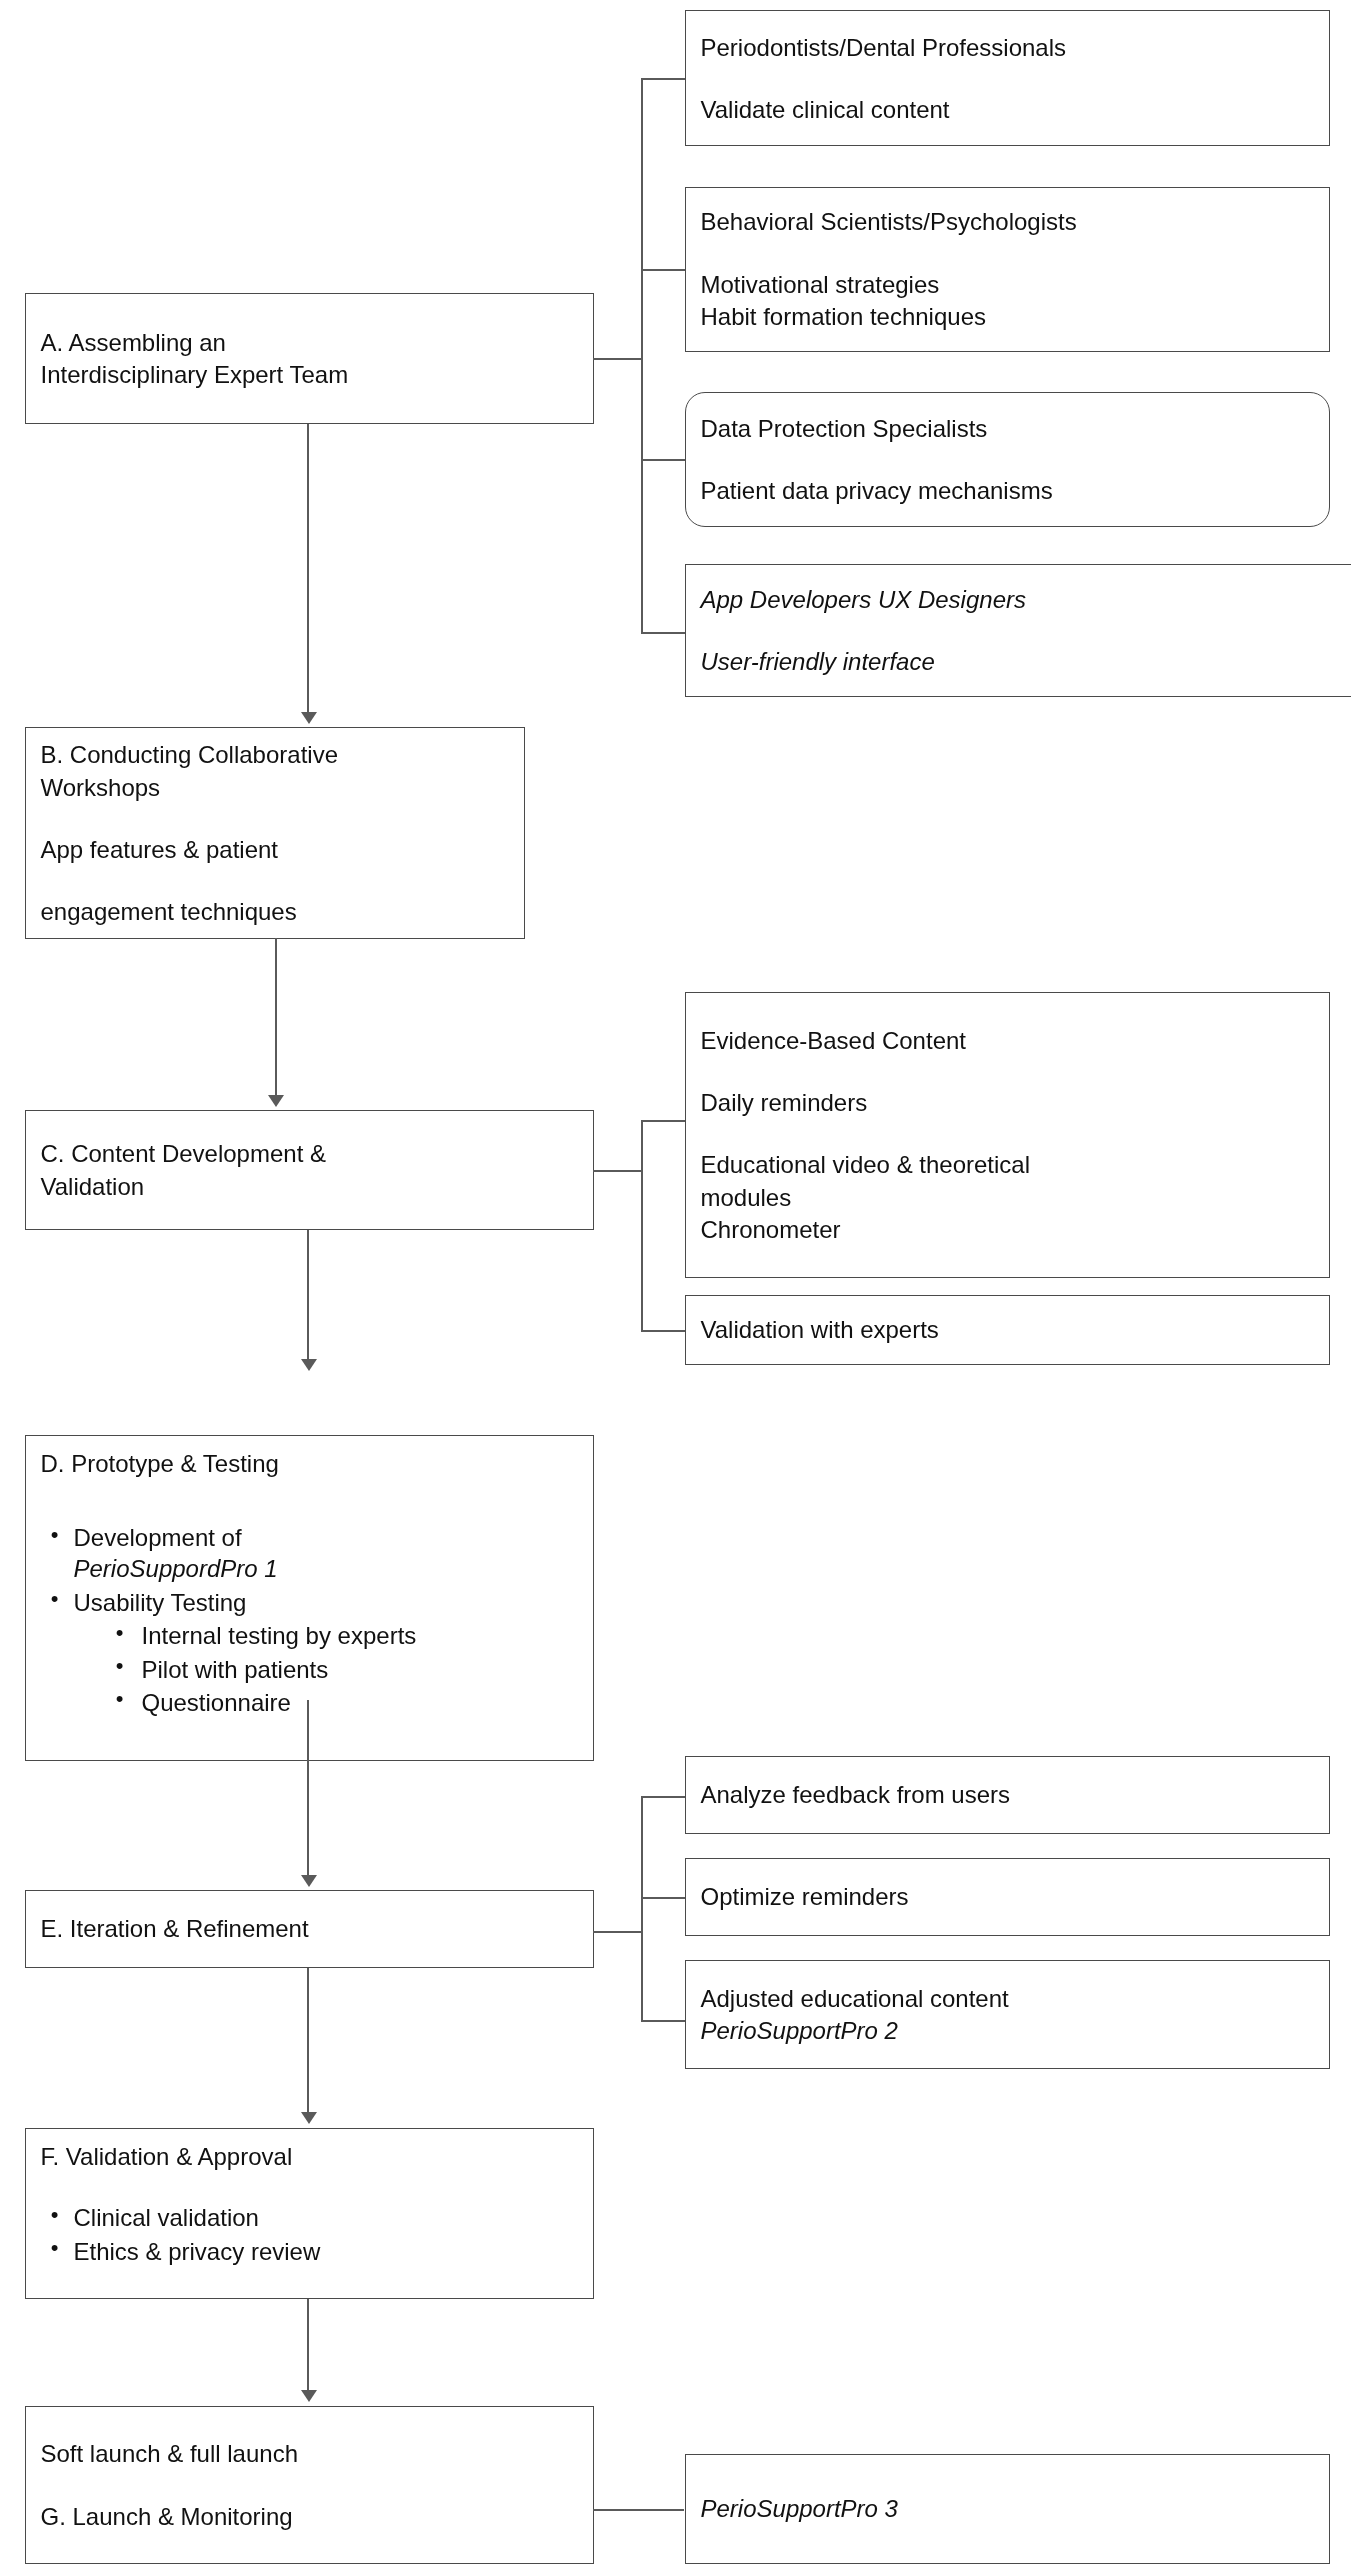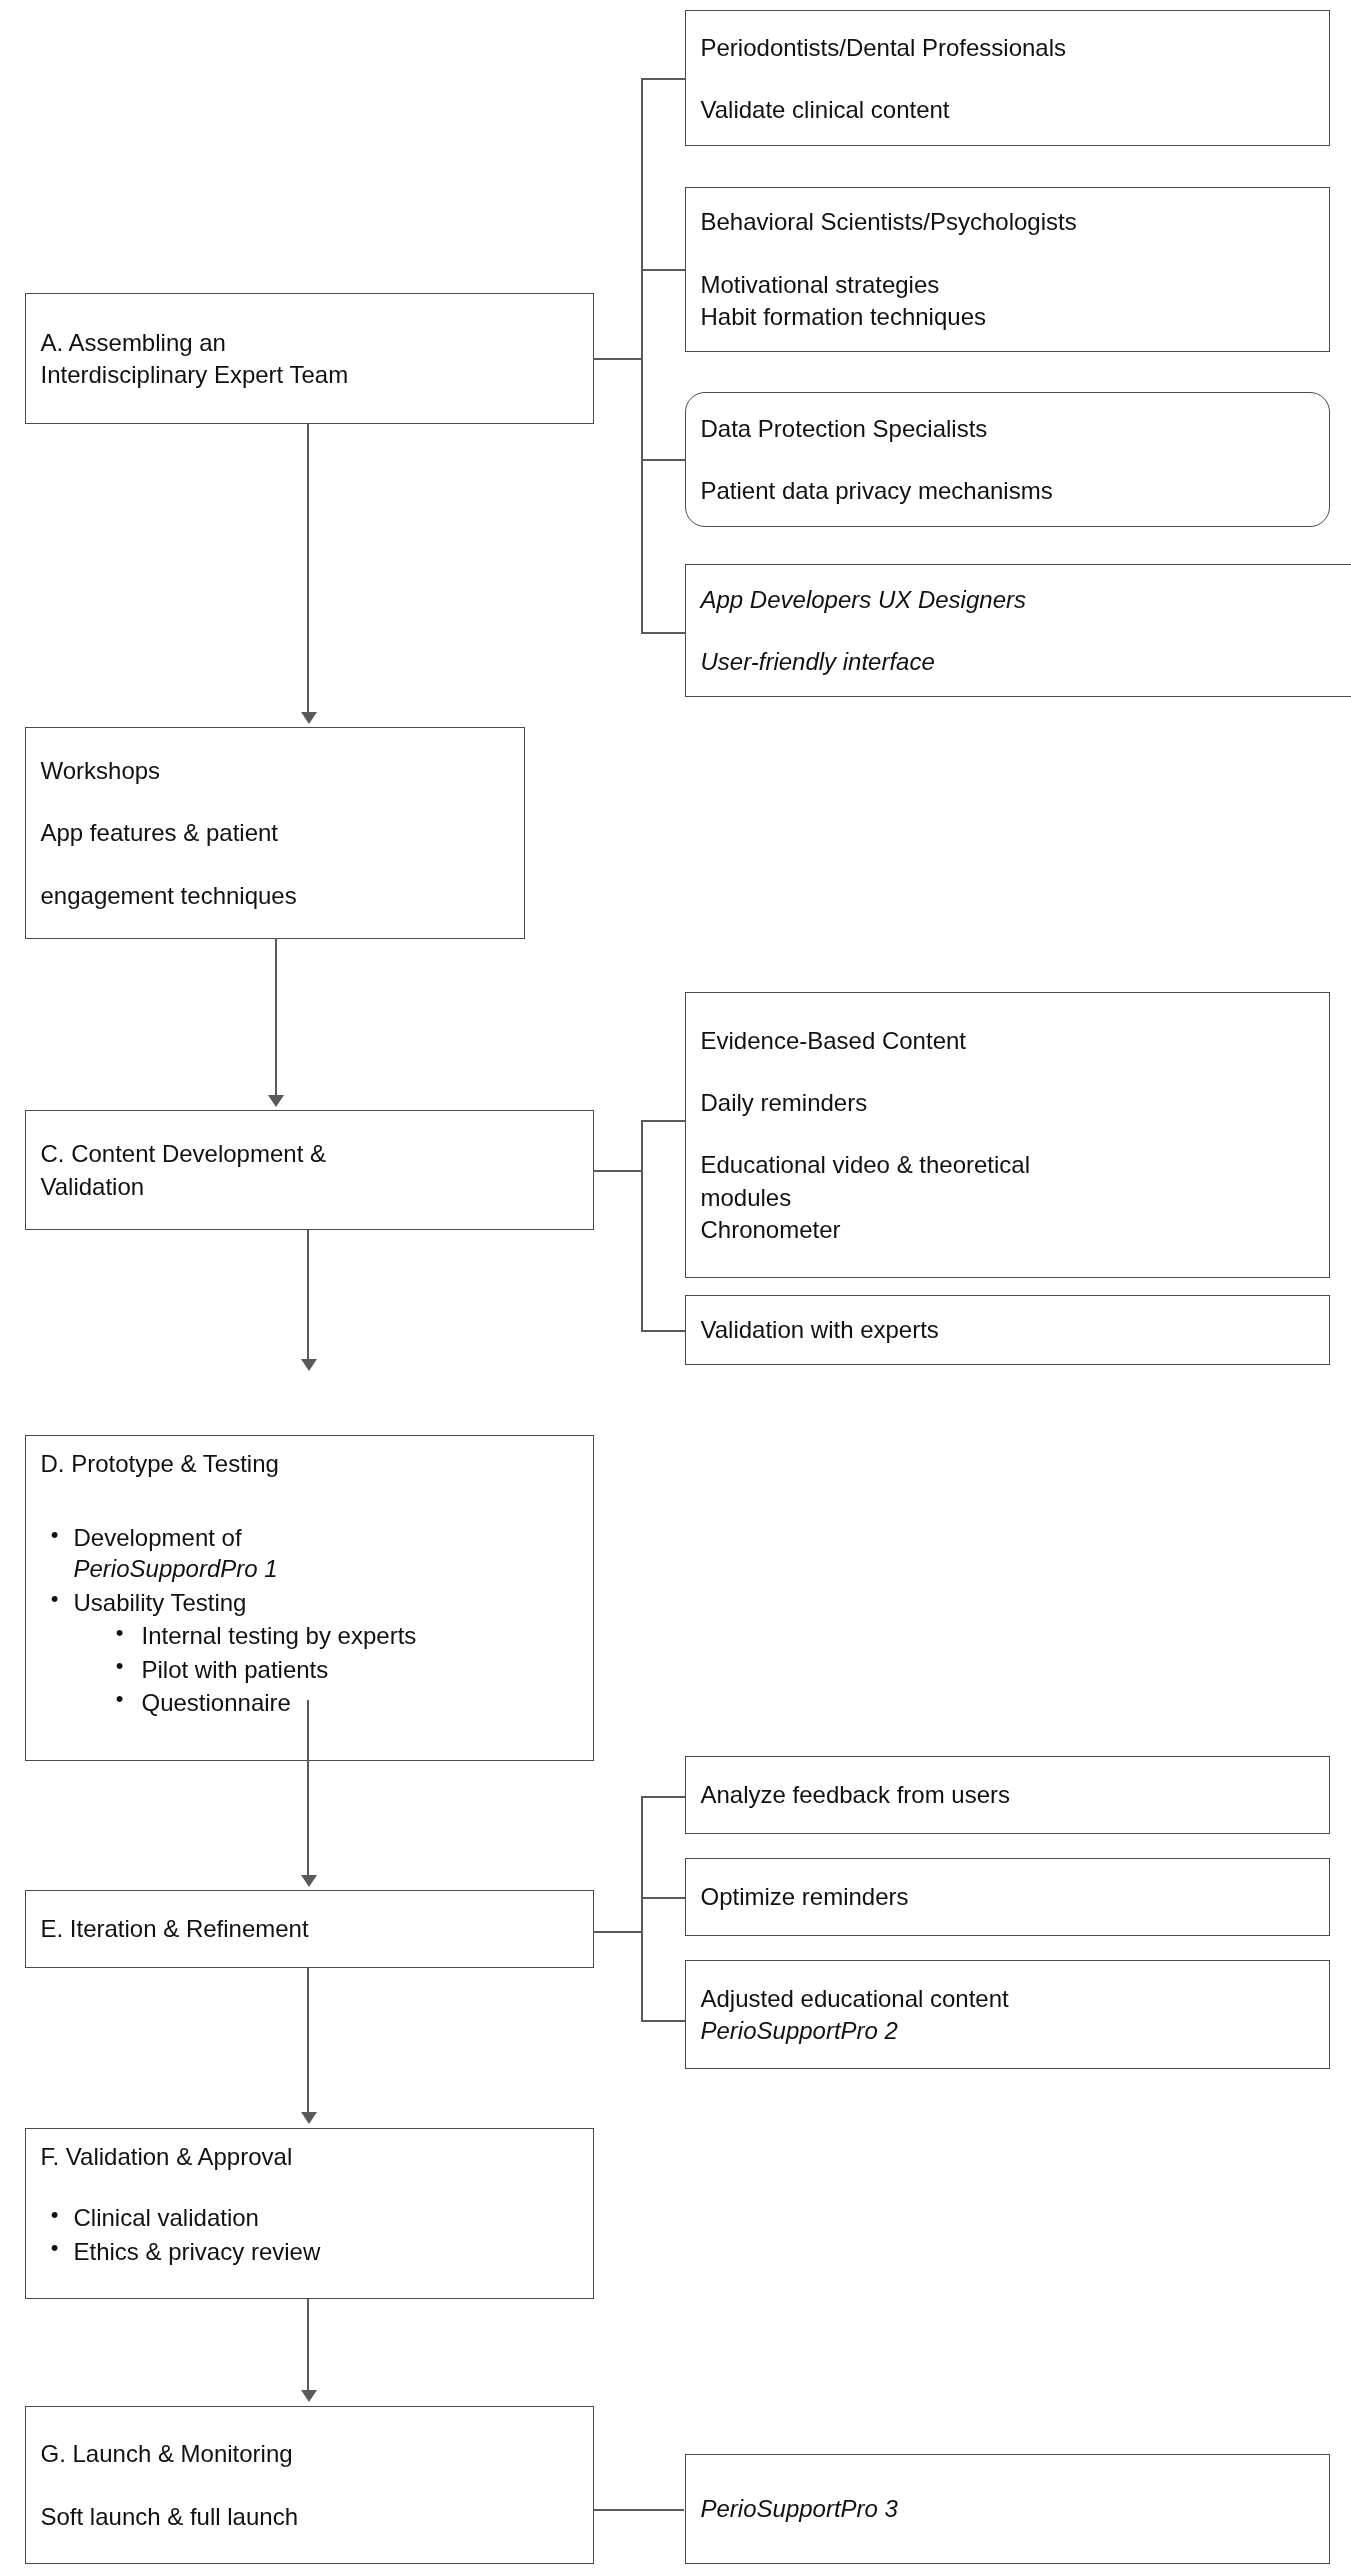--- a/index.html
+++ b/index.html
@@ -110,20 +110,21 @@
     <p class="para">App Developers UX Designers</p>
     <p class="para">User-friendly interface</p>
   </div>
 
   <div class="node" style="left:25px; top:293px; width:569px; height:131px;">
     <p class="para tight">A. Assembling an</p>
     <p class="para tight">Interdisciplinary Expert Team</p>
   </div>
 
   <div class="node" style="left:25px; top:727px; width:500px; height:212px;">
+    <p class="para tight">B. Conducting Collaborative</p>
     <p class="para tight">Workshops</p>
     <p class="para">App features &amp; patient</p>
     <p class="para tight">engagement techniques</p>
   </div>
 
   <div class="node" style="left:25px; top:1110px; width:569px; height:120px;">
     <p class="para tight">C. Content Development &amp;</p>
     <p class="para tight">Validation</p>
   </div>
 
@@ -176,22 +177,22 @@
 
   <div class="node" style="left:25px; top:2128px; width:569px; height:171px; justify-content:flex-start;gap:16px;">
     <p class="para hdr">F. Validation &amp; Approval</p>
     <ul class="blist">
       <li>Clinical validation</li>
       <li>Ethics &amp; privacy review</li>
     </ul>
   </div>
 
   <div class="node" style="left:25px; top:2406px; width:569px; height:158px;">
+    <p class="para">Soft launch &amp; full launch</p>
     <p class="para">G. Launch &amp; Monitoring</p>
-    <p class="para">Soft launch &amp; full launch</p>
   </div>
 
   <div class="node" style="left:685px; top:2454px; width:645px; height:110px;">
     <p class="para ital">PerioSupportPro 3</p>
   </div>
 
   <div class="hline" style="left:593px; top:358px; width:48px;"></div>
   <div class="vline" style="left:641px; top:78px; height:554px;"></div>
   <div class="hline" style="left:641px; top:78px; width:44px;"></div>
   <div class="hline" style="left:641px; top:269px; width:44px;"></div>

